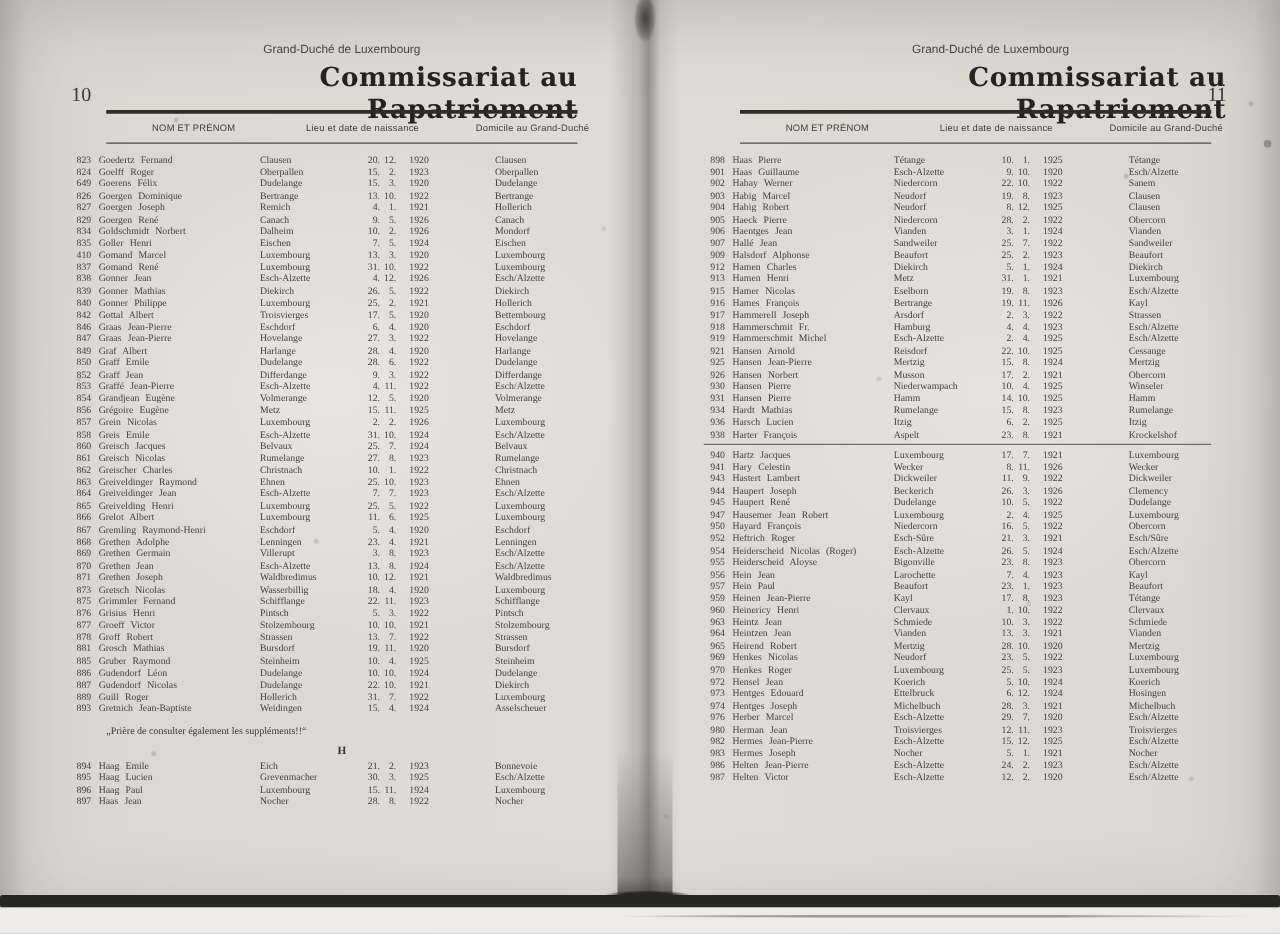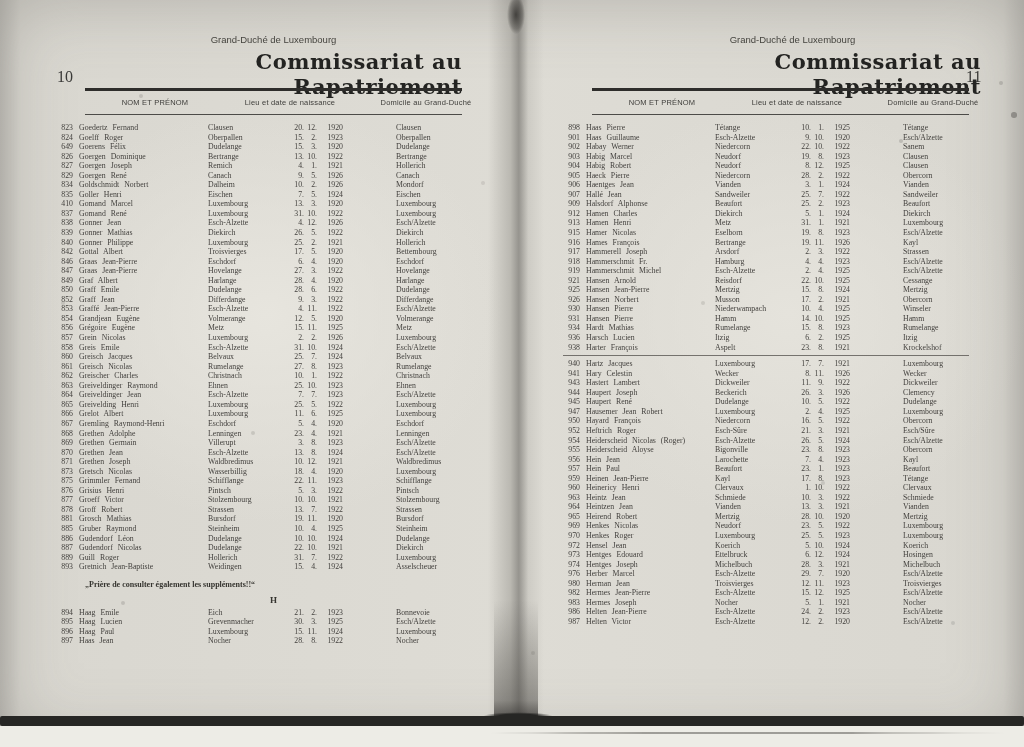--- a/index.html
+++ b/index.html
@@ -54,21 +54,21 @@
   .table{position:absolute;top:123px;left:0;width:420px;}
   .row{display:flex;height:9.55px;line-height:9.55px;font-size:7.8px;white-space:nowrap;color:#413f3c;}
   .c-num{width:23px;text-align:right;}
   .c-name{width:129px;padding-left:6px;word-spacing:3px;overflow:hidden;}
   .c-place{width:86px;overflow:hidden;}
   .c-date{width:102px;display:flex;}
   .dd{width:10px;text-align:right;}
   .dm{width:13px;text-align:right;}
   .dy{width:26px;text-align:right;}
   .c-dom{flex:1;overflow:hidden;}
-  .note{margin-top:8px;padding-left:35px;font-weight:bold;font-size:8px;height:10px;line-height:10px;color:#35342f;}
+  .note{margin-top:8px;padding-left:35px;font-weight:normal;font-size:8px;height:10px;line-height:10px;color:#35342f;}
   .section-heading{margin-top:5px;margin-bottom:3px;margin-left:35px;width:377px;text-align:center;
     font-weight:bold;font-size:9px;height:10px;line-height:10px;color:#35342f;}
   .divider{height:1px;background:rgba(80,78,74,0.75);margin:3px 0 3px 6px;width:406px;}
 </style>
 </head>
 <body>
 
 <div class="scan">
 
   <div class="page left">

